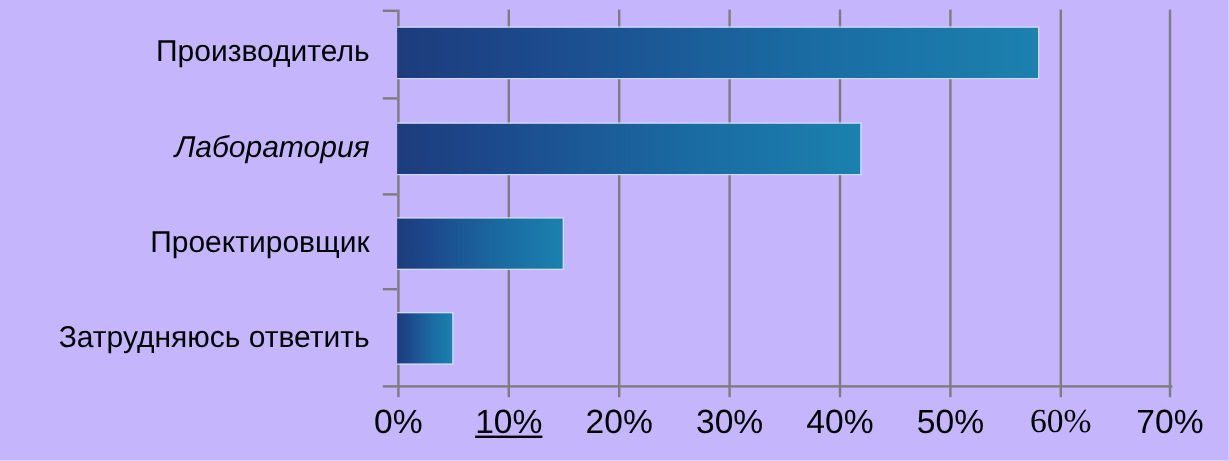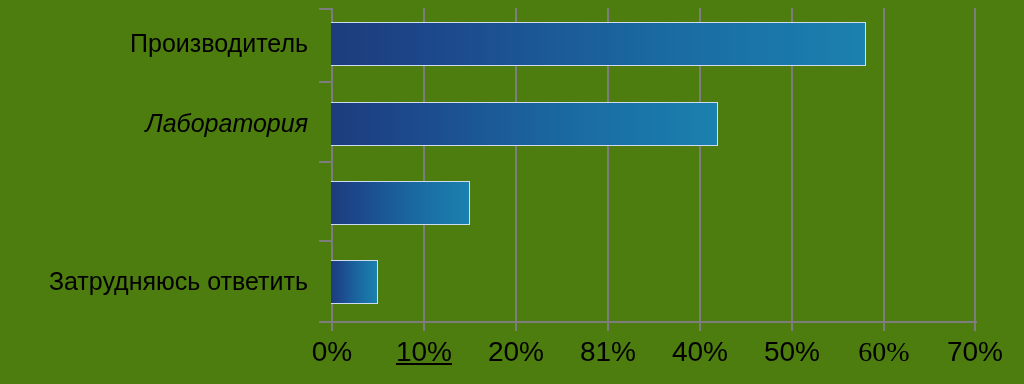--- a/index.html
+++ b/index.html
@@ -11,21 +11,21 @@
     width: 1024px;
     height: 384px;
     font-family: "Liberation Sans", sans-serif;
     overflow: hidden;
   }
 
   #chart-root {
     position: relative;
     width: 1024px;
     height: 384px;
-    background: #4d7c0f;
+    background: #c4b5fd;
   }
 
   
   .cat-label {
     position: absolute;
     right: 716px;            
     text-align: right;
     white-space: nowrap;
     color: #000000;
     font-size: 25px;
@@ -106,20 +106,21 @@
     white-space: nowrap;
   }
 </style>
 </head>
 <body>
 
 <div id="chart-root">
 
   <div class="cat-label" style="top:22px;">Производитель</div>
   <div class="cat-label" style="top:102px;font-style:italic;">Лаборатория</div>
+  <div class="cat-label" style="top:181px;">Проектировщик</div>
   <div class="cat-label" style="top:260px;">Затрудняюсь ответить</div>
 
   <div class="ytick" style="top:8px;"></div>
   <div class="ytick" style="top:81px;"></div>
   <div class="ytick" style="top:161px;"></div>
   <div class="ytick" style="top:240px;"></div>
   <div class="ytick" style="top:321px;"></div>
 
   <div id="plot-area">
     <div class="gridline axis-zero" style="left:0px;"></div>
@@ -144,19 +145,19 @@
   <div class="xtick" style="left:515px;"></div>
   <div class="xtick" style="left:607px;"></div>
   <div class="xtick" style="left:699px;"></div>
   <div class="xtick" style="left:791px;"></div>
   <div class="xtick" style="left:883px;"></div>
   <div class="xtick" style="left:974px;"></div>
 
   <div class="xtick-label" style="left:277px;">0%</div>
   <div class="xtick-label" style="left:369px;text-decoration:underline;">10%</div>
   <div class="xtick-label" style="left:461px;">20%</div>
-  <div class="xtick-label" style="left:553px;">81%</div>
+  <div class="xtick-label" style="left:553px;">30%</div>
   <div class="xtick-label" style="left:645px;">40%</div>
   <div class="xtick-label" style="left:737px;">50%</div>
   <div class="xtick-label" style="left:829px;font-family:Liberation Serif, serif;">60%</div>
   <div class="xtick-label" style="left:920px;">70%</div>
 
 </div>
 
 </body></html>

